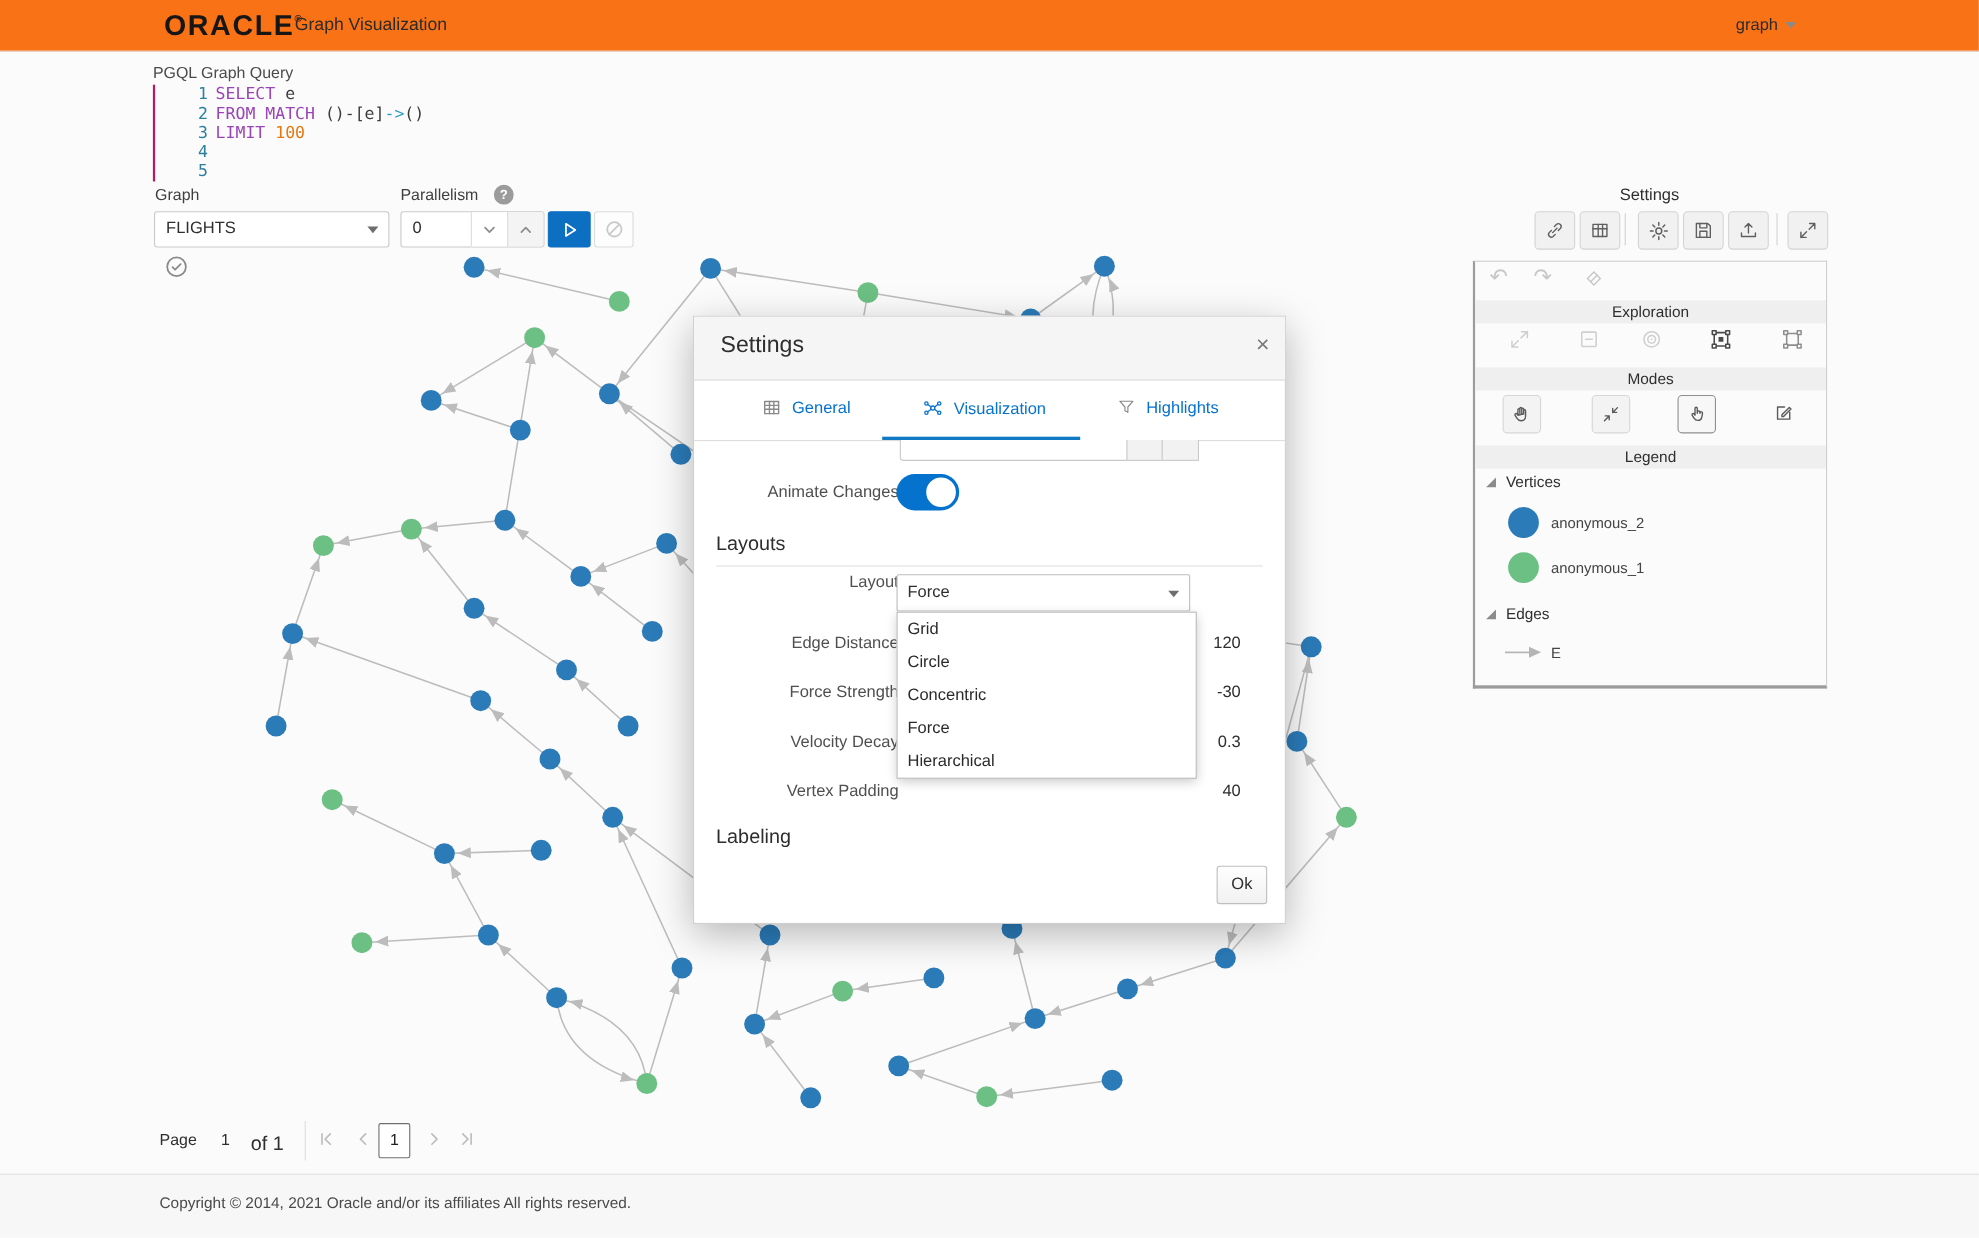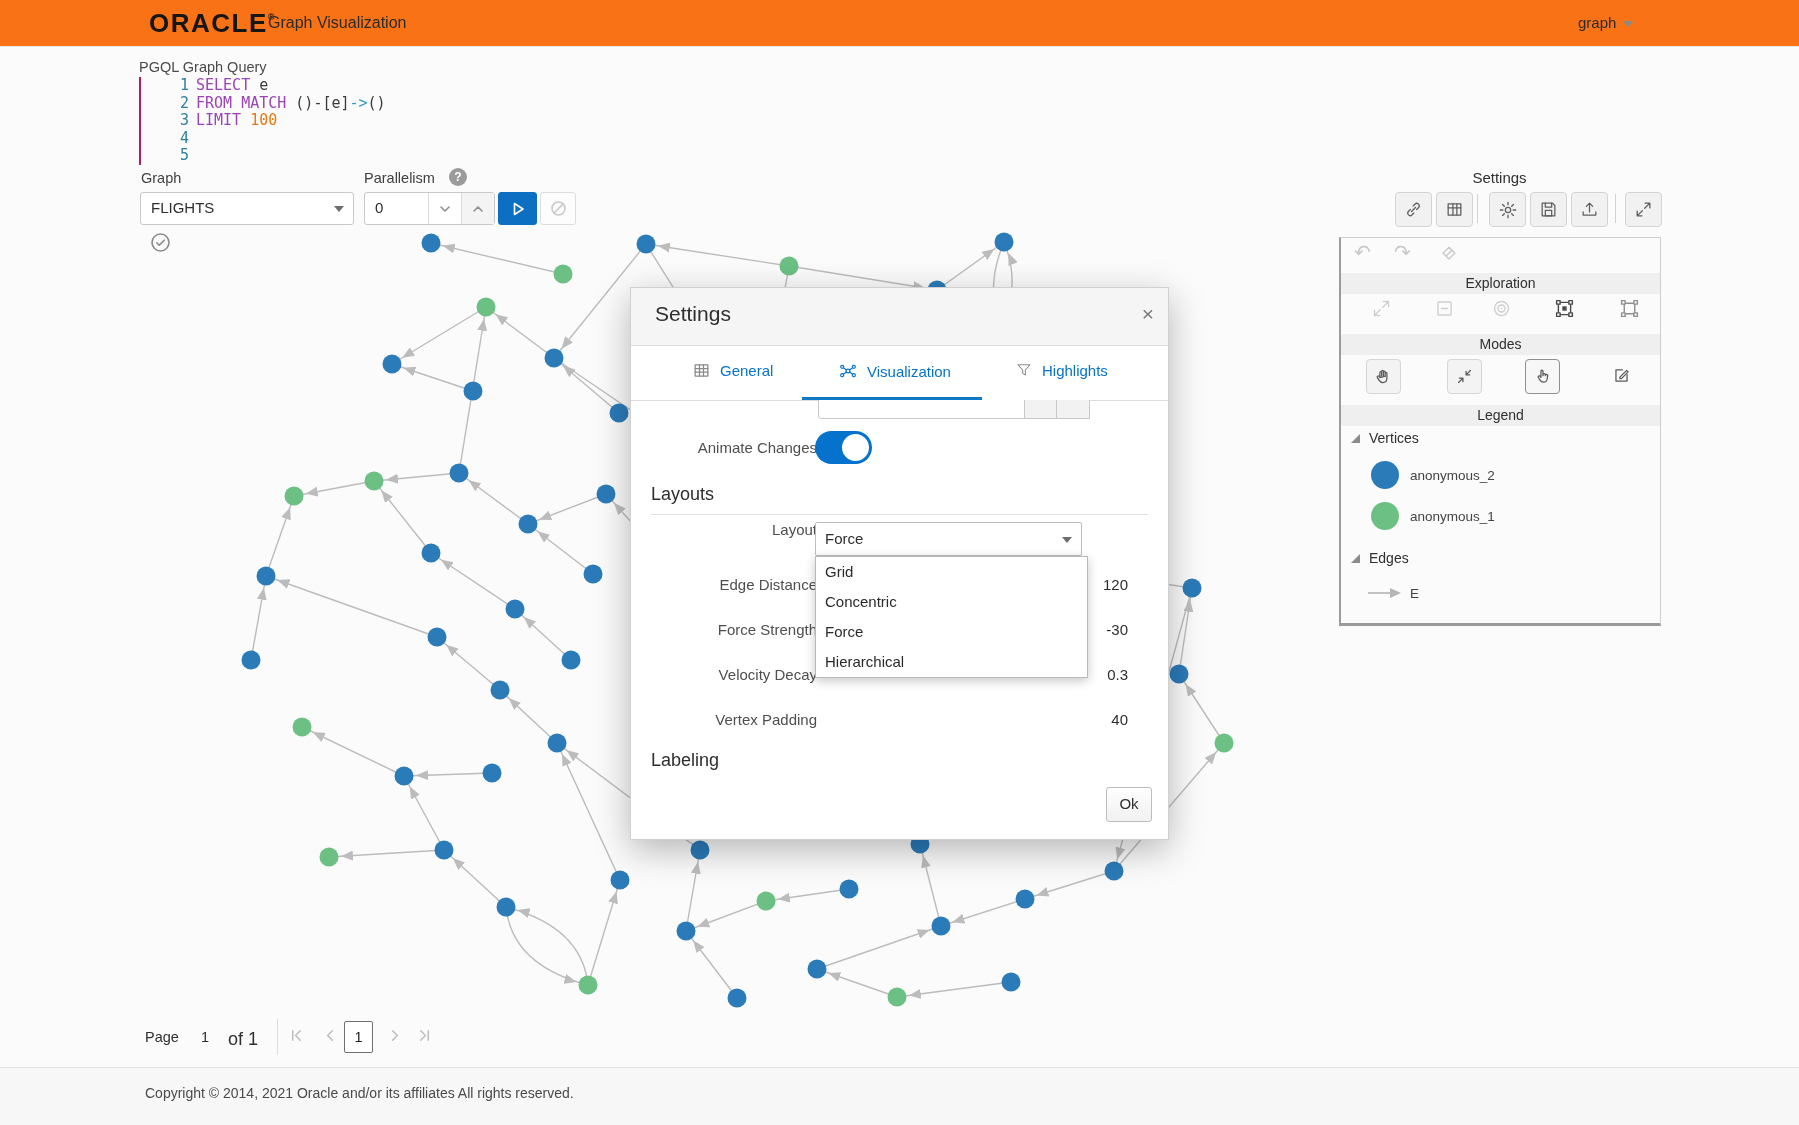--- a/index.html
+++ b/index.html
@@ -451,20 +451,21 @@
     <div class="form-val" style="top:220px">-30</div>
     <div class="form-label" style="top:265px">Velocity Decay</div>
     <div class="form-val" style="top:265px">0.3</div>
     <div class="form-label" style="top:310px">Vertex Padding</div>
     <div class="form-val" style="top:310px">40</div>
 
     <div class="m-sec-h" style="top:350px">Labeling</div>
 
     <div class="dropdown">
       <div class="dd-opt">Grid</div>
+      <div class="dd-opt">Circle</div>
       <div class="dd-opt">Concentric</div>
       <div class="dd-opt">Force</div>
       <div class="dd-opt">Hierarchical</div>
     </div>
 
     <div class="ok-btn">Ok</div>
   </div>
 </div>
 
 <div class="pag-label">Page</div>

